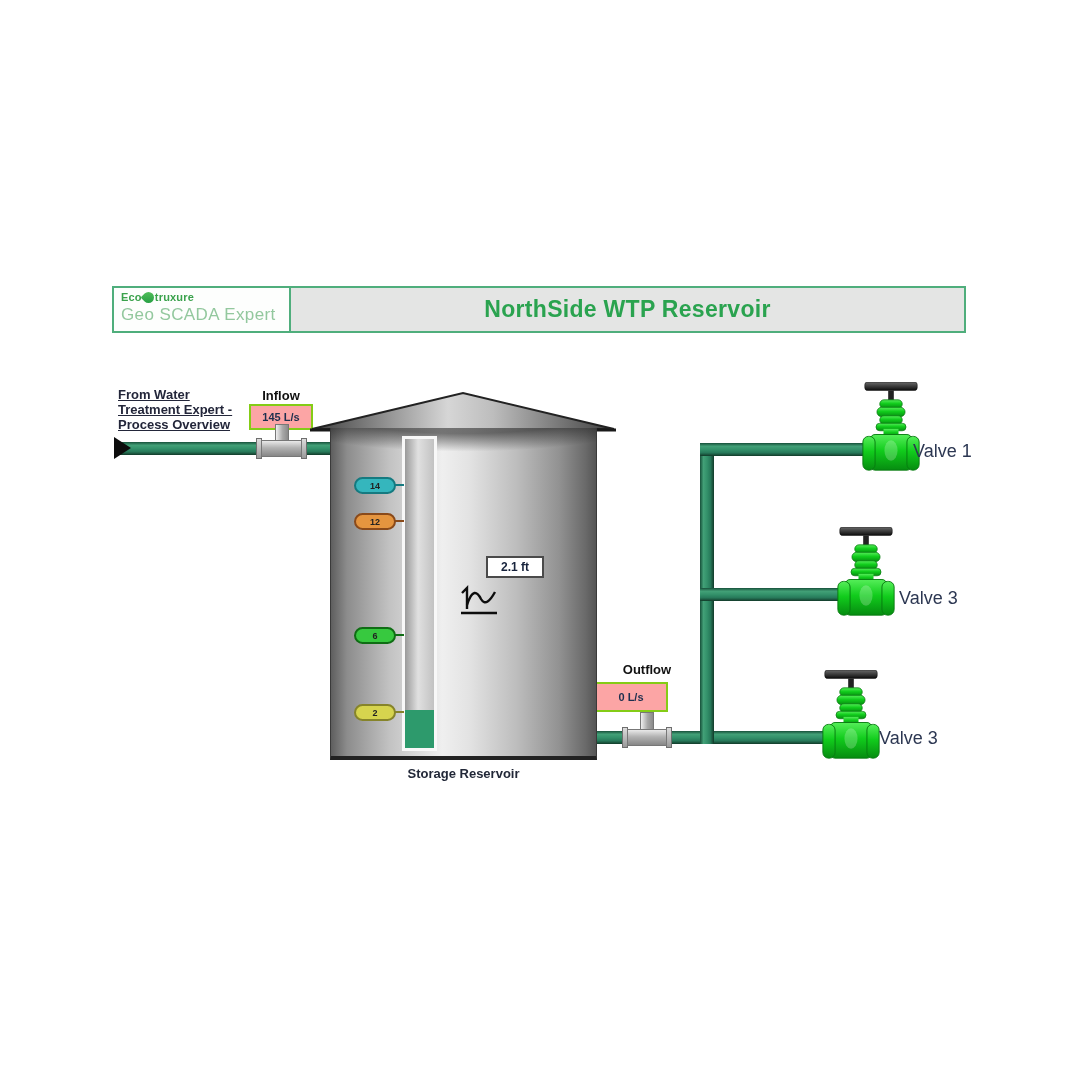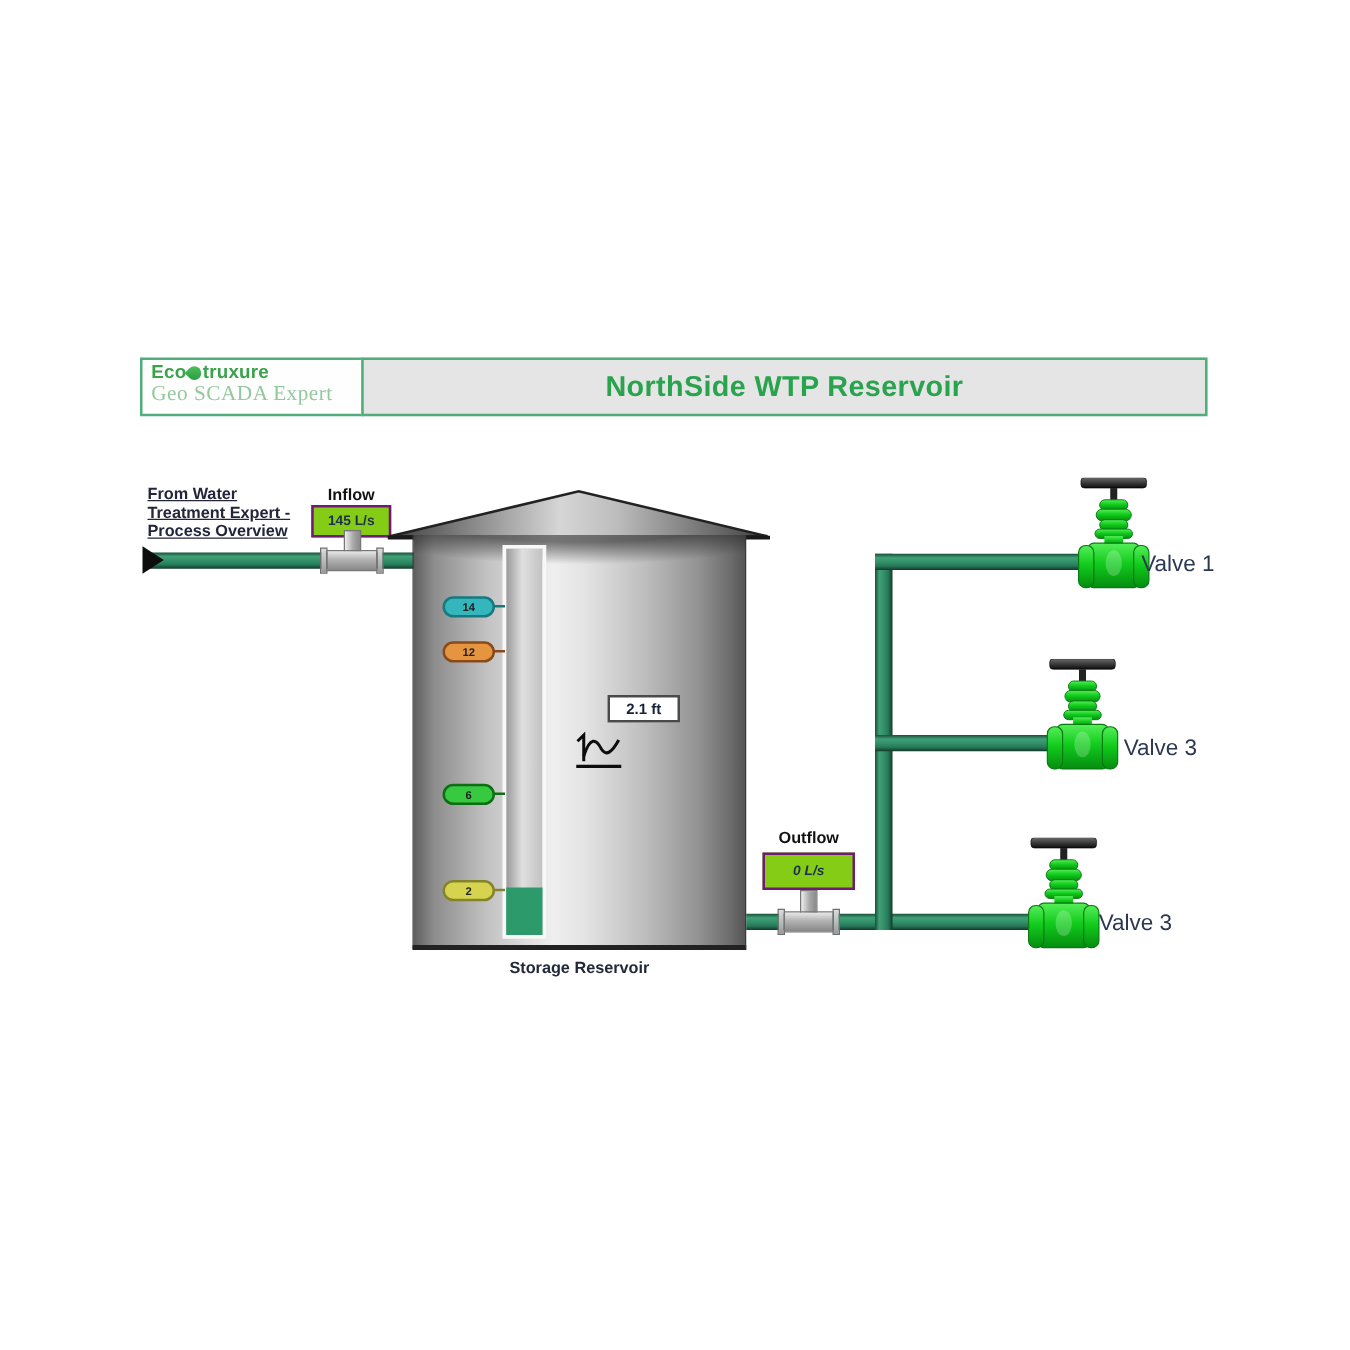--- a/index.html
+++ b/index.html
@@ -4,35 +4,35 @@
 <style>
   html,body{margin:0;padding:0;background:#fff;}
   #canvas{position:relative;width:1080px;height:1080px;background:#fff;overflow:hidden;
           font-family:"Liberation Sans",sans-serif;}
 
   
   .hdr-box{position:absolute;box-sizing:border-box;border:2px solid #4fae7c;}
   #logo-box{left:112px;top:286px;width:179px;height:47px;background:#fdfefd;padding:3px 7px;}
   #title-box{left:289px;top:286px;width:677px;height:47px;background:#e4e5e4;
              display:flex;align-items:center;justify-content:center;text-align:center;}
-  .brand-line{font-size:15px;font-weight:bold;color:#3aa24c;line-height:13px;letter-spacing:.2px;}
+  .brand-line{font-size:11px;font-weight:bold;color:#3aa24c;line-height:13px;letter-spacing:.2px;}
   .brand-glyph{display:inline-block;width:11px;height:11px;margin:0 1px -2px 1px;
                background:linear-gradient(135deg,#58c35e,#1f9a3f);
                border-radius:60% 60% 60% 10%;transform:rotate(45deg);}
-  .product-line{font-size:17px;color:#93c89e;line-height:22px;letter-spacing:.4px;font-family:Liberation Serif, serif;}
+  .product-line{font-size:17px;color:#93c89e;line-height:22px;letter-spacing:.4px;}
   #page-title{font-size:23px;font-weight:bold;color:#2aa34f;letter-spacing:.3px;}
 
   
   #wtp-link{position:absolute;left:118px;top:387px;cursor:pointer;}
   #wtp-link div{font-size:13px;font-weight:bold;color:#23263a;text-decoration:underline;
                 line-height:15px;white-space:nowrap;}
 
   
   .flow-label{position:absolute;font-size:13px;font-weight:bold;color:#111;text-align:center;}
-  .readout{position:absolute;box-sizing:border-box;background:#84cc16;border:2px solid #701a75;
+  .readout{position:absolute;box-sizing:border-box;background:#fca5a5;border:2px solid #84cc16;
            display:flex;align-items:center;justify-content:center;
            font-size:11px;font-weight:bold;color:#1c2f4e;}
   #level-readout{position:absolute;left:458px;top:556px;width:58px;height:22px;background:#fff;
                  border:2px solid #4a4a4a;box-sizing:border-box;display:flex;align-items:center;
                  justify-content:center;font-size:12px;font-weight:bold;color:#17233c;z-index:6;margin-left:28px;}
 
   
   .pipe{position:absolute;z-index:1;}
   .pipe-h{background:linear-gradient(180deg,#17503a 0%,#42a077 25%,#33916a 50%,#27795a 75%,#123a29 100%);}
   .pipe-v{background:linear-gradient(90deg,#17503a 0%,#42a077 25%,#33916a 50%,#27795a 75%,#123a29 100%);}
@@ -160,21 +160,21 @@
   <div class="marker-line" style="top: 711px; background: rgb(134, 132, 42);"></div>
 
   <div id="level-readout">2.1 ft</div>
   <svg id="trend-btn" viewBox="0 0 42 34">
     <path d="M3,8 L8,3 L8,24" fill="none" stroke="#0d0d0d" stroke-width="2.4"></path>
     <path d="M8,20 C13,4 18,6 22,14 C26,21 31,16 36,7" fill="none" stroke="#0d0d0d" stroke-width="2.4"></path>
     <line x1="2" y1="28" x2="38" y2="28" stroke="#0d0d0d" stroke-width="2.6"></line>
   </svg>
 
   <div class="flow-label" style="left:608px;top:662px;width:78px;">Outflow</div>
-  <div class="readout" style="left:610px;top:682px;width:74px;height:30px;font-style:italic;">0 L/s</div>
+  <div class="readout" style="left:594px;top:682px;width:74px;height:30px;">0 L/s</div>
   <div class="pipe pipe-h" style="left:597px;top:731px;width:273px;height:13px;"></div>
   <div class="tee tee-stem" style="left:640px;top:712px;width:14px;height:20px;"></div>
   <div class="tee tee-flange" style="left:622px;top:727px;width:6px;height:21px;"></div>
   <div class="tee tee-flange" style="left:666px;top:727px;width:6px;height:21px;"></div>
   <div class="tee tee-hub" style="left:627px;top:729px;width:40px;height:17px;"></div>
 
   <div class="pipe pipe-v" style="left:700px;top:443px;width:14px;height:301px;"></div>
   <div class="pipe pipe-h" style="left:700px;top:443px;width:180px;height:13px;"></div>
   <div class="pipe pipe-h" style="left:700px;top:588px;width:160px;height:13px;"></div>
 

